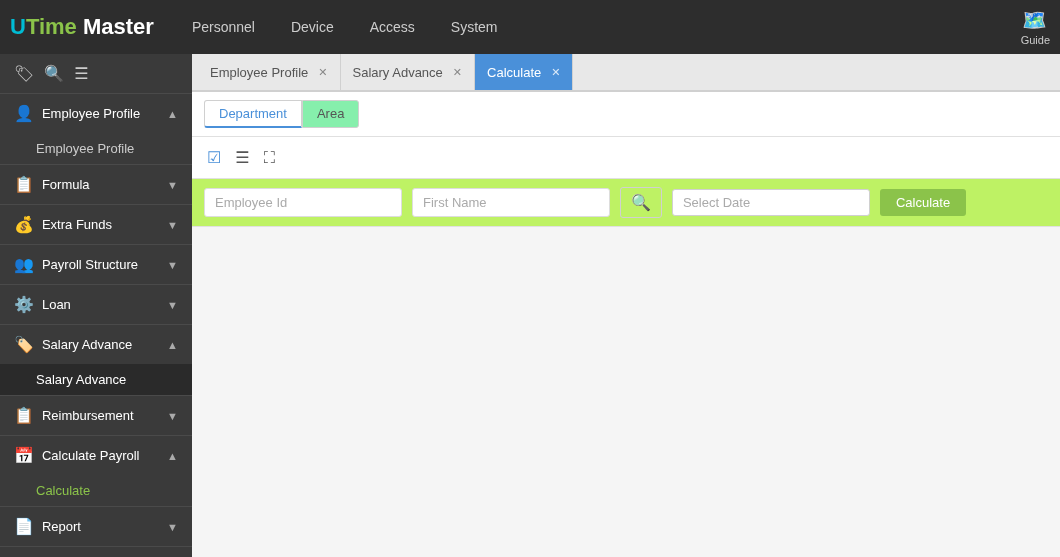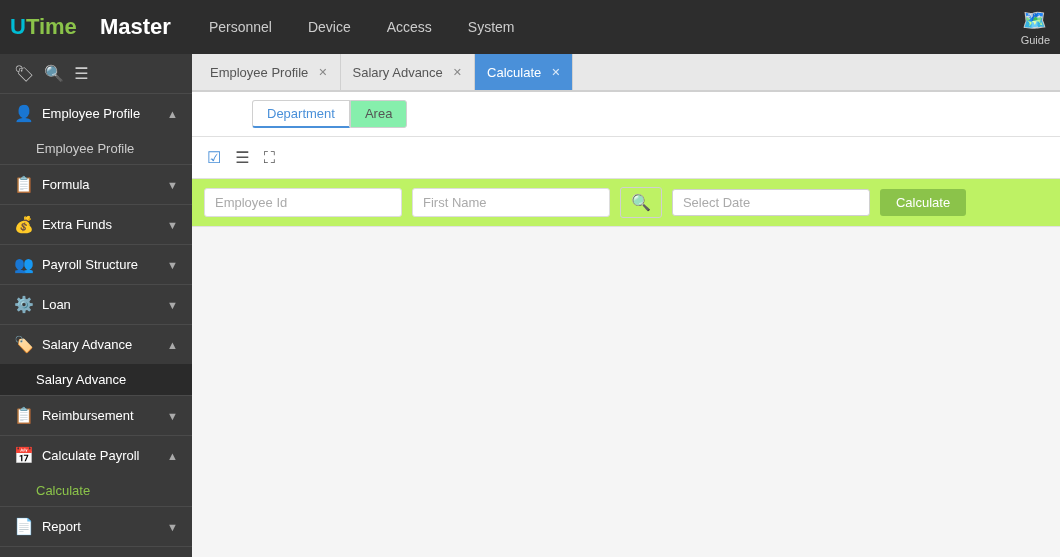--- a/index.html
+++ b/index.html
@@ -15,21 +15,21 @@
       flex-shrink: 0;
     }
     .logo {
       display: flex;
       align-items: center;
       margin-right: 20px;
       min-width: 140px;
     }
     .logo-u { color: #00bcd4; font-size: 22px; font-weight: bold; }
     .logo-time { color: #8bc34a; font-size: 22px; font-weight: bold; }
-    .logo-master { color: #ffffff; font-size: 22px; font-weight: bold; margin-left: 17px; }
+    .logo-master { color: #ffffff; font-size: 22px; font-weight: bold; }
     .nav-items { display: flex; flex: 1; align-items: flex-end; }
     .nav-item {
       color: #cccccc;
       padding: 0 18px;
       height: 54px;
       display: flex;
       align-items: center;
       cursor: pointer;
       font-size: 14px;
       transition: background 0.2s;
@@ -150,21 +150,21 @@
     }
     .dept-area-tabs { display: flex; gap: 0; }
     .dept-tab {
       padding: 5px 14px;
       border: 1px solid #d0d0d0;
       cursor: pointer;
       font-size: 13px;
       color: #555;
       background: #86efac;
     }
-    .dept-tab.active { color: #4a90d9; border-bottom: 2px solid #4a90d9; background: white; margin-left: 48px; }
+    .dept-tab.active { color: #4a90d9; border-bottom: 2px solid #4a90d9; background: white; }
     .dept-tab:first-child { border-radius: 3px 0 0 3px; }
     .dept-tab:last-child { border-radius: 0 3px 3px 0; }
 
     
     .search-filter-area {
       display: flex;
       align-items: center;
       background: #bef264;
       padding: 8px 12px;
       gap: 10px;

